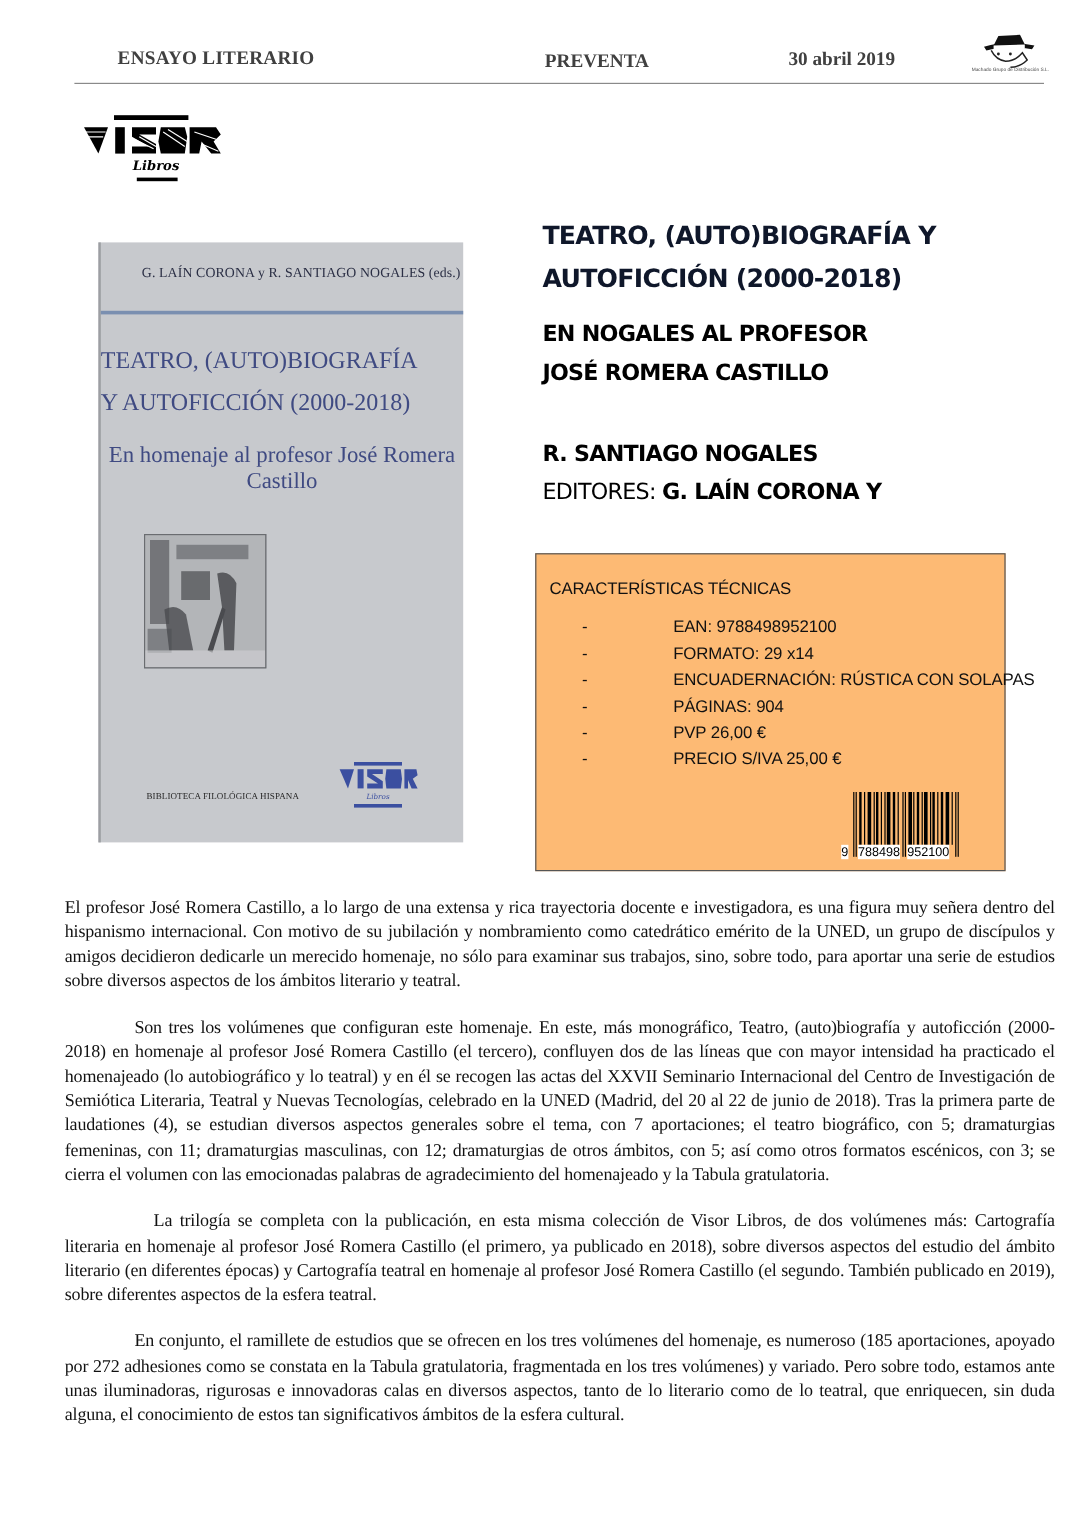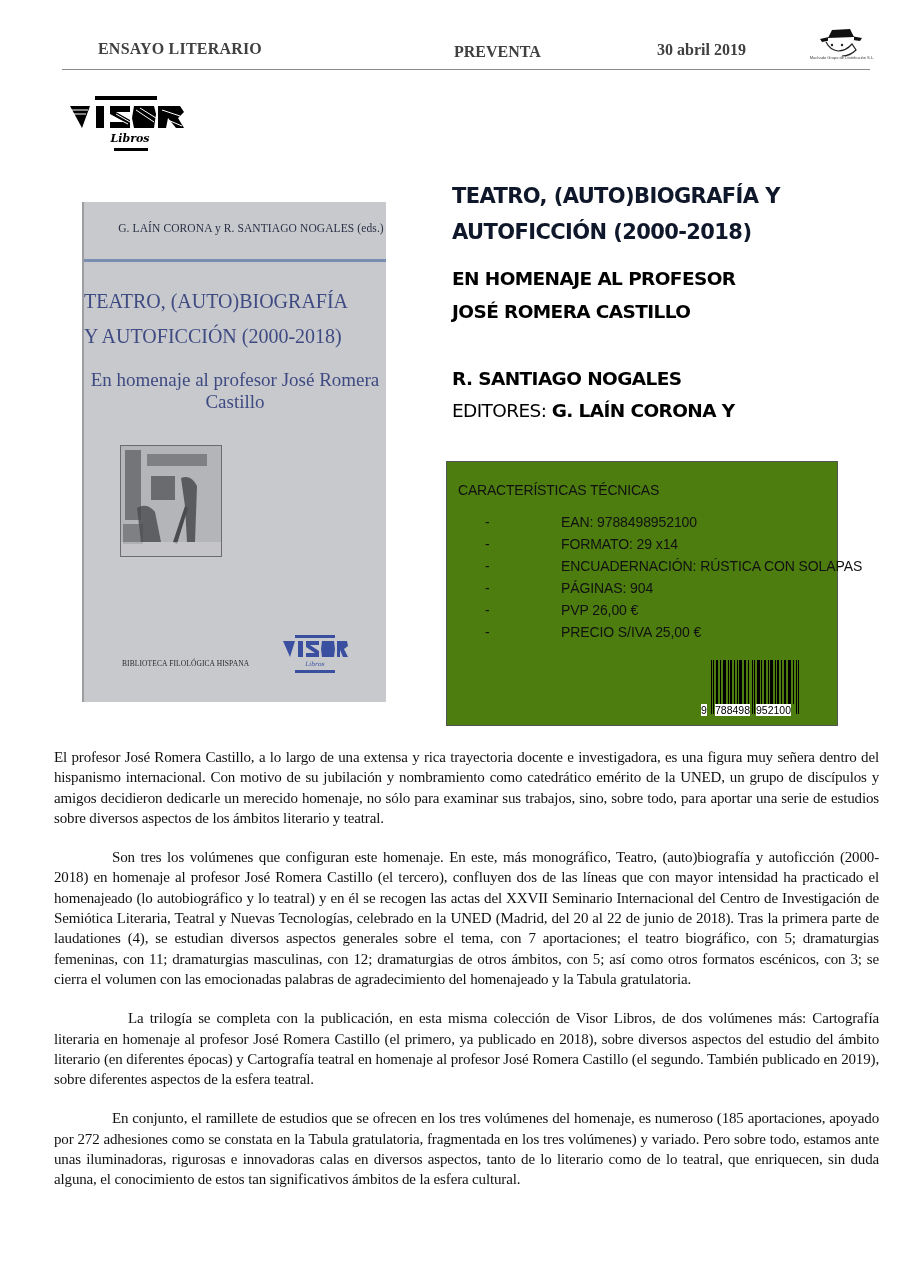--- a/index.html
+++ b/index.html
@@ -58,21 +58,21 @@
   }
   .editors {
     position: absolute; left: 452px; top: 363px; width: 400px;
     font-family: "DejaVu Sans", sans-serif; font-size: 18.5px; line-height: 32px; color: #000; letter-spacing: -0.6px;
   }
   .editors b { font-weight: bold; }
 
   
   .specs {
     position: absolute; left: 446px; top: 461px; width: 392px; height: 265px;
-    border: 1px solid #555; box-sizing: border-box; background: #4d7c0f;
+    border: 1px solid #555; box-sizing: border-box; background: #fdba74;
   }
   .specs-title { position: absolute; left: 11px; top: 20px; font-size: 14px; color: #111; letter-spacing: -0.2px; }
   .specs-list { position: absolute; left: 0; top: 52px; width: 100%; margin: 0; padding: 0; list-style: none; }
   .specs-list li { position: relative; height: 22px; font-size: 14px; color: #111; letter-spacing: -0.1px; }
   .specs-list li .dash { position: absolute; left: 38px; }
   .specs-list li .txt { position: absolute; left: 78px; white-space: nowrap; margin-left: 36px; }
 
   .barcode { position: absolute; left: 254px; top: 198px; width: 108px; height: 56px; }
   .barcode-digits { position: absolute; top: 44px; font-size: 10.5px; color: #000; background: #fff; line-height: 12px; }
 
@@ -171,21 +171,21 @@
     <rect x="14" y="35" width="40" height="3" fill="#3b4fa0"></rect>
   </svg>
 </div>
 
 <div class="title-main">
   <div>TEATRO, (AUTO)BIOGRAFÍA Y</div>
   <div>AUTOFICCIÓN (2000-2018)</div>
 </div>
 
 <div class="title-sub">
-  <div>EN HOMENAJE AL PROFESOR</div>
+  <div>EN NOGALES AL PROFESOR</div>
   <div>JOSÉ ROMERA CASTILLO</div>
 </div>
 
 <div class="editors">
   <div><b>R. SANTIAGO NOGALES</b></div>
   <div><span>EDITORES: </span><b>G. LAÍN CORONA Y</b></div>
 </div>
 
 <div class="specs">
   <div class="specs-title">CARACTERÍSTICAS TÉCNICAS</div>

